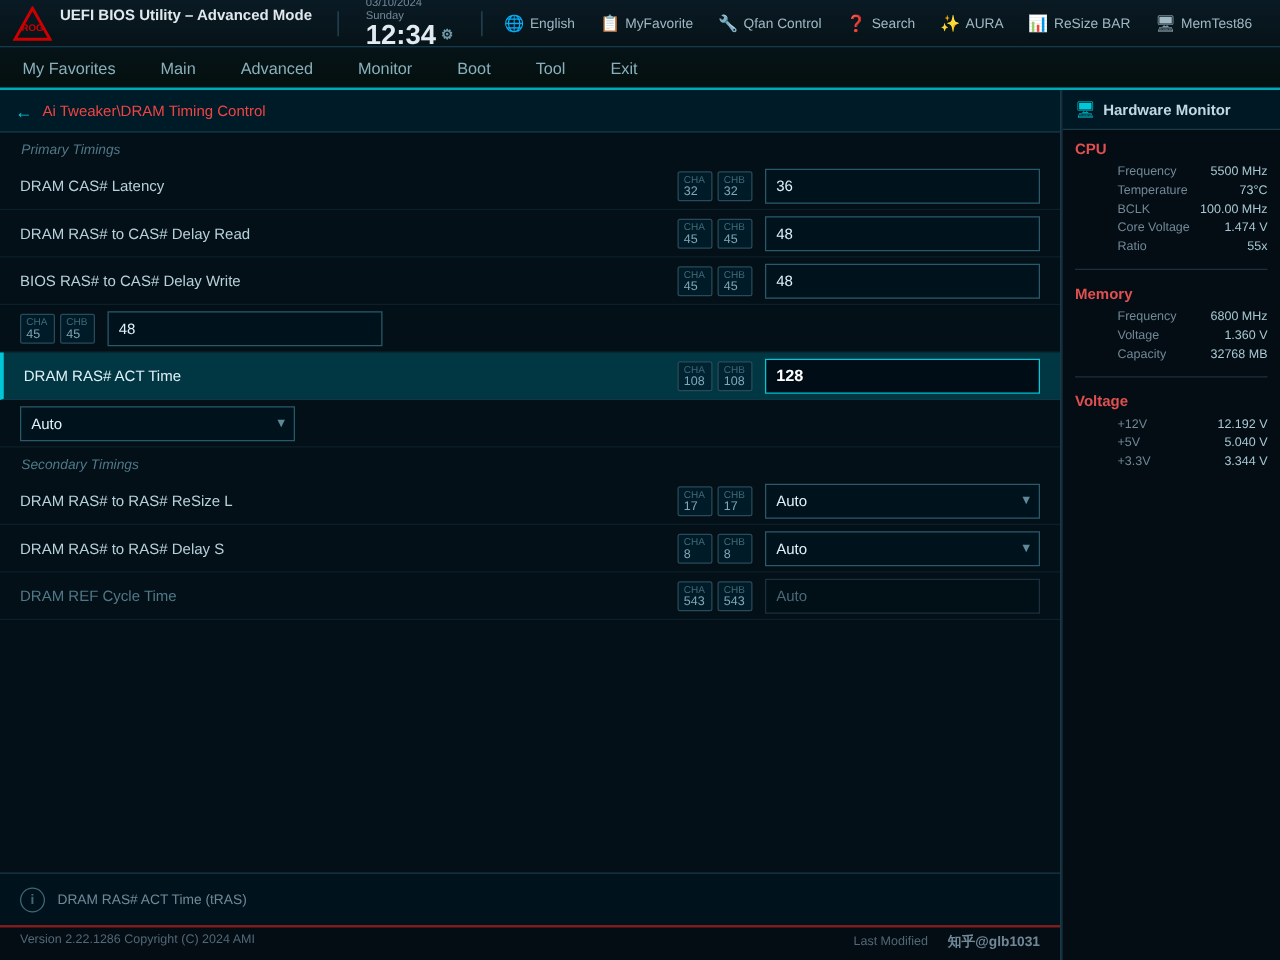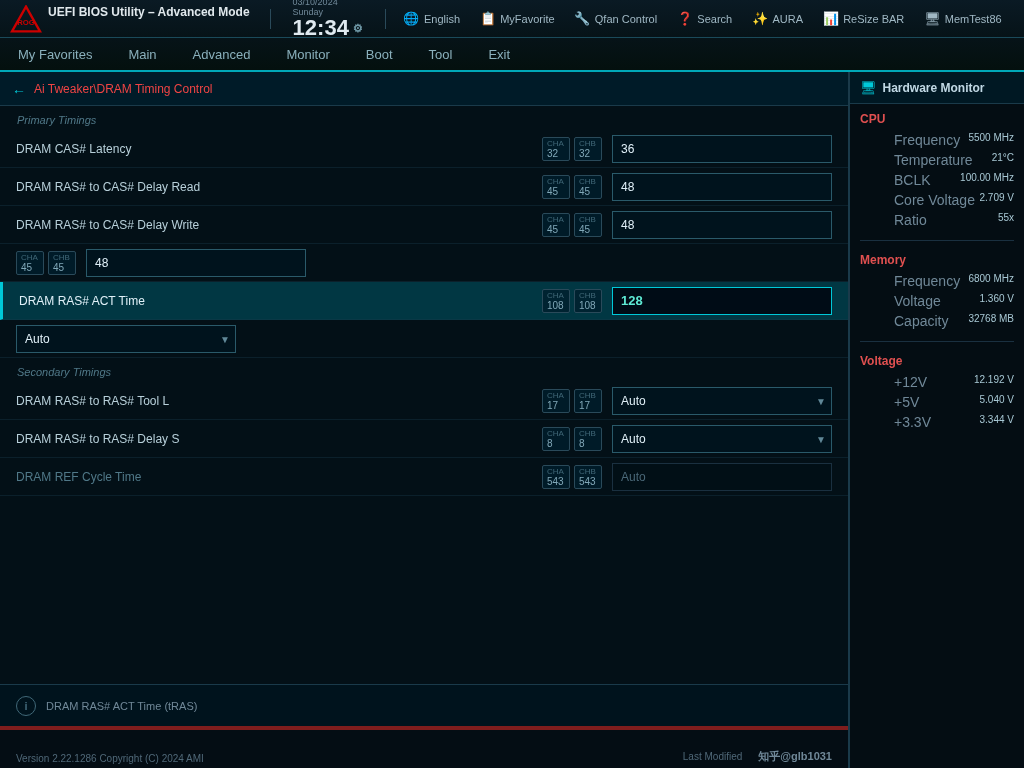--- a/index.html
+++ b/index.html
@@ -270,21 +270,21 @@
       color: #e0f0f8;
       font-size: 12px;
       padding: 4px 8px;
       height: 28px;
       outline: none;
     }
 
     .active-value-input {
       background: rgba(0,10,20,0.95);
       border: 1px solid #00c8d8;
-      color: #5eead4;
+      color: #ffffff;
       font-size: 13px;
       font-weight: 600;
     }
 
     .value-select-wrapper {
       position: relative;
       width: 100%;
     }
 
     .value-select {
@@ -342,26 +342,26 @@
     }
 
     .info-text {
       font-size: 11px;
       color: #708898;
     }
 
     
     .footer-bar {
       background: rgba(4,14,20,0.95);
-      border-top: 4px solid #7f1d1d;
+      border-top: 2px solid #7f1d1d;
       padding: 4px 16px;
       display: flex;
-      align-items: flex-end;
+      align-items: flex-start;
       justify-content: space-between;
-      height: 42px;
+      height: 28px;
     }
 
     .footer-text {
       font-size: 10px;
       color: #506878;
     }
 
     .footer-right {
       display: flex;
       align-items: center;
@@ -423,21 +423,21 @@
     .hw-section-title.memory-color { color: #e05050; }
     .hw-section-title.voltage-color { color: #e05050; }
 
     .hw-row {
       display: flex;
       justify-content: space-between;
       margin-bottom: 4px;
     }
 
     .hw-label {
-      font-size: 14px;
+      font-size: 10px;
       color: #708898;
       padding-left: 34px;
     }
 
     .hw-value {
       font-size: 10px;
       color: #a8c8d4;
       text-align: right;
     }
 
@@ -553,21 +553,21 @@
               <span class="ch-label">CHB</span>
               <span class="ch-value">45</span>
             </div>
           </div>
           <div class="setting-value">
             <input class="value-input" type="text" value="48" style="">
           </div>
         </div>
 
         <div class="setting-row">
-          <span class="setting-name">DRAM RAS# to CAS# Delay Write</span>
+          <span class="setting-name">BIOS RAS# to CAS# Delay Write</span>
           <div class="channel-badges">
             <div class="channel-badge">
               <span class="ch-label">CHA</span>
               <span class="ch-value">45</span>
             </div>
             <div class="channel-badge">
               <span class="ch-label">CHB</span>
               <span class="ch-value">45</span>
             </div>
           </div>
@@ -618,21 +618,21 @@
                 <option>2N</option>
               </select>
               <span class="select-arrow">▼</span>
             </div>
           </div>
         </div>
 
         <div class="section-label">Secondary Timings</div>
 
         <div class="setting-row">
-          <span class="setting-name">DRAM RAS# to RAS# Tool L</span>
+          <span class="setting-name">DRAM RAS# to RAS# ReSize L</span>
           <div class="channel-badges">
             <div class="channel-badge">
               <span class="ch-label">CHA</span>
               <span class="ch-value">17</span>
             </div>
             <div class="channel-badge">
               <span class="ch-label">CHB</span>
               <span class="ch-value">17</span>
             </div>
           </div>
@@ -707,29 +707,29 @@
       </div>
 
       <div class="hw-section">
         <div class="hw-section-title cpu-color">CPU</div>
         <div class="hw-row">
           <span class="hw-label">Frequency</span>
           <span class="hw-value">5500 MHz</span>
         </div>
         <div class="hw-row">
           <span class="hw-label">Temperature</span>
-          <span class="hw-value">21°C</span>
+          <span class="hw-value">73°C</span>
         </div>
         <div class="hw-row">
           <span class="hw-label">BCLK</span>
           <span class="hw-value">100.00 MHz</span>
         </div>
         <div class="hw-row">
           <span class="hw-label">Core Voltage</span>
-          <span class="hw-value">2.709 V</span>
+          <span class="hw-value">1.474 V</span>
         </div>
         <div class="hw-row">
           <span class="hw-label">Ratio</span>
           <span class="hw-value">55x</span>
         </div>
       </div>
       <div class="hw-divider"></div>
 
       <div class="hw-section">
         <div class="hw-section-title memory-color">Memory</div>

